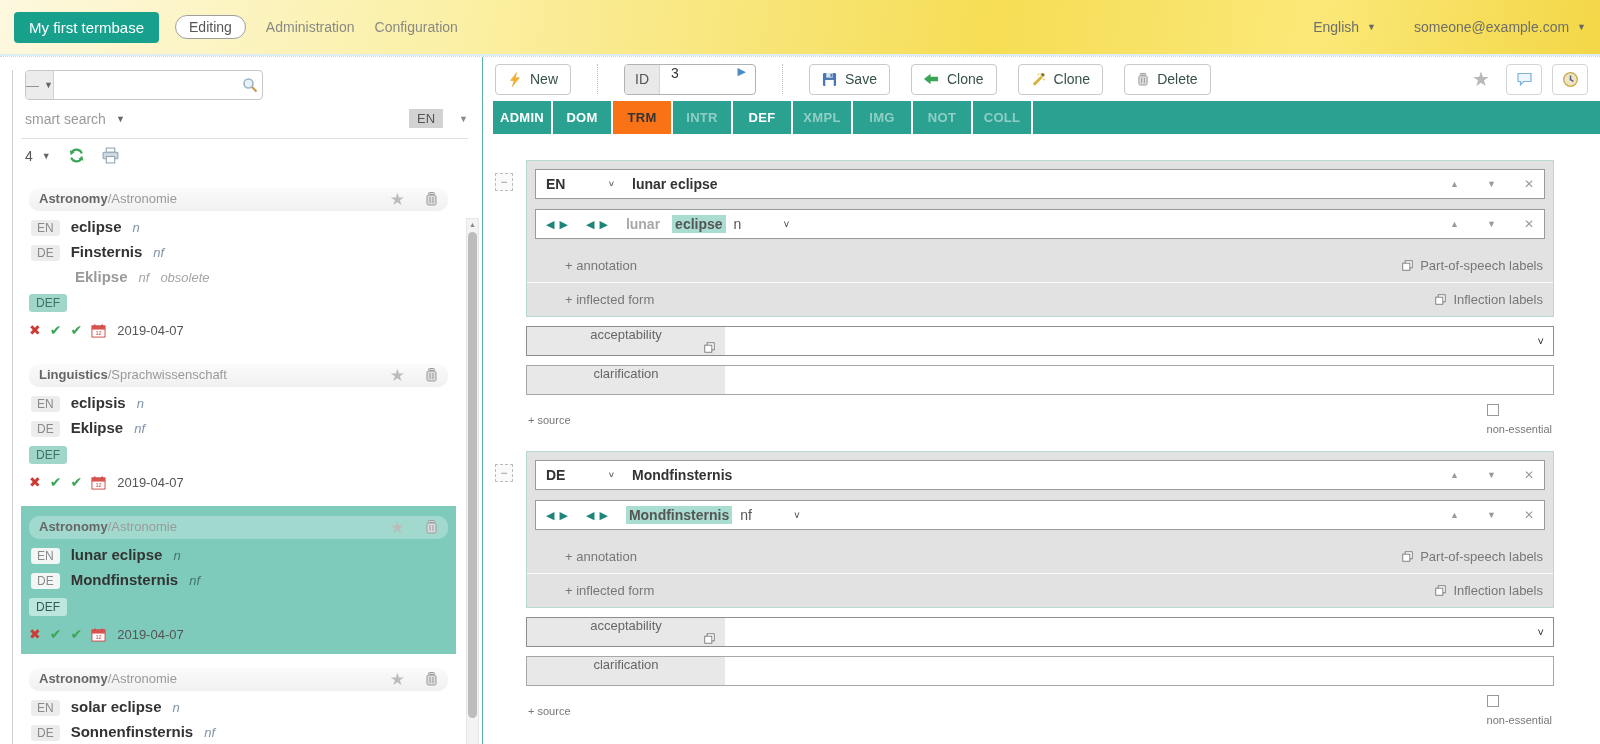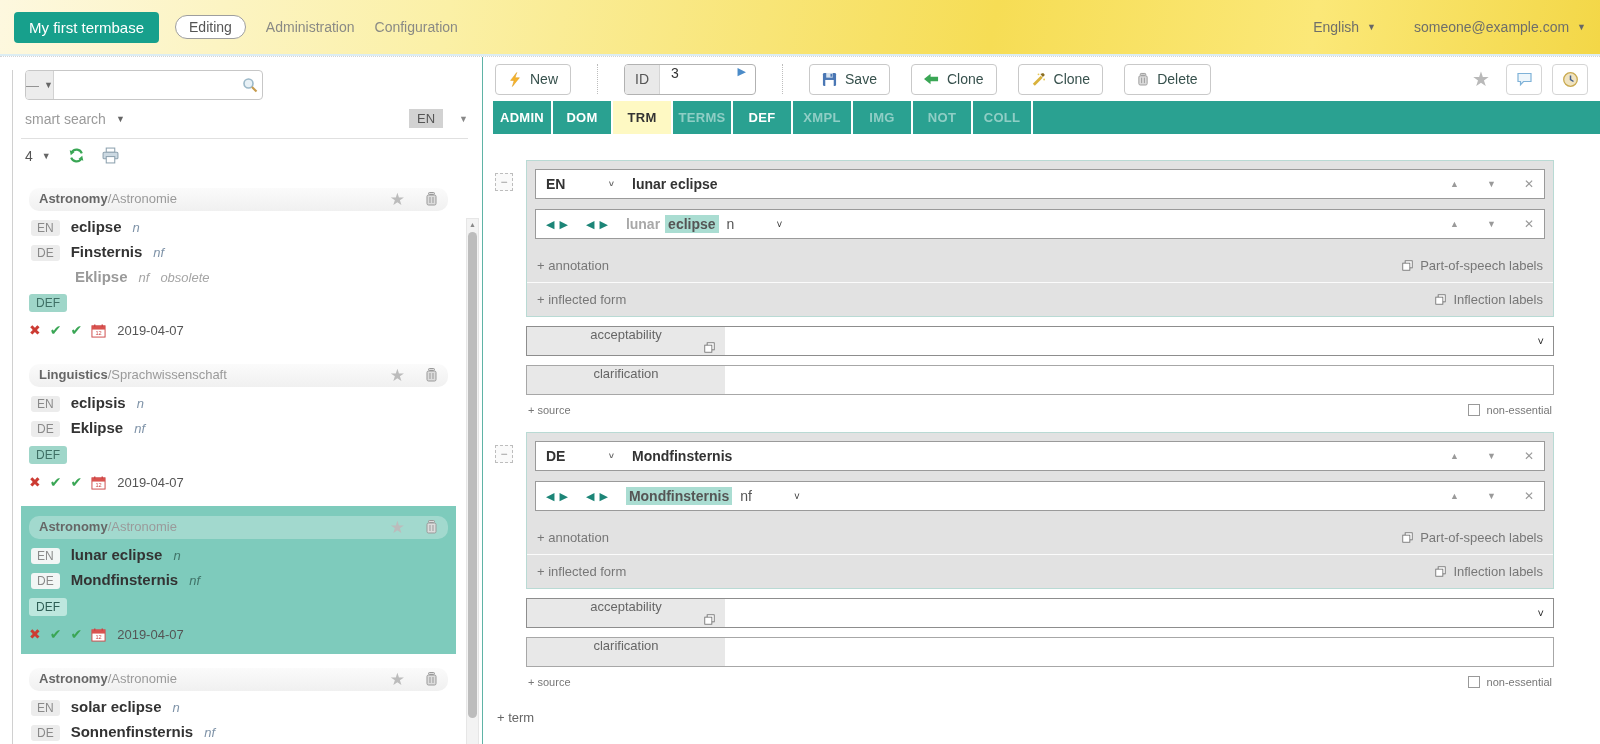--- a/index.html
+++ b/index.html
@@ -88,21 +88,21 @@
   .tool-right { margin-left:auto; display:flex; align-items:center; gap:10px; }
   .tr-star { color:#b9b9b9; font-size:20px; cursor:pointer; margin-right:6px; }
   .sq-btn { width:36px; height:31px; border:1px solid #d5d5d5; border-radius:4px; background:#fff;
     display:flex; align-items:center; justify-content:center; cursor:pointer; }
 
   .tabbar { height:33px; background:#2aa191; display:flex; }
   .tabbar .lead { width:10px; background:#fff; }
   .tab { width:60px; text-align:center; line-height:33px; font-size:13px; font-weight:bold;
     color:#fff; border-right:2px solid #fff; cursor:pointer; letter-spacing:.3px; }
   .tab.empty { color:rgba(255,255,255,.48); font-weight:bold; }
-  .tab.active { background:#fef9c3; color:#333; }
+  .tab.active { background:#f97316; color:#333; }
 
   .terms-area { flex:1; padding:10px 46px 0 12px; overflow:hidden; }
   .terms-head { display:flex; align-items:center; color:#555; font-size:14px;
     padding:6px 2px 9px 2px; border-bottom:1px solid #cfcfcf; }
   .terms-head .right { margin-left:auto; display:flex; align-items:center; gap:7px; color:#777;
     font-size:13px; cursor:pointer; }
 
   .lang-block { display:flex; gap:13px; margin-top:16px; }
   .collapse-btn { width:18px; height:18px; border:1px dashed #bdbdbd; color:#999; font-size:12px;
     display:flex; align-items:center; justify-content:center; margin-top:13px; cursor:pointer;
@@ -114,38 +114,38 @@
   .lang-select { width:72px; display:flex; align-items:center; justify-content:space-between;
     font-weight:bold; font-size:14px; color:#333; cursor:pointer; padding-right:4px; }
   .term-main { font-weight:bold; font-size:14px; color:#333; margin-left:14px; }
   .row-ctrls { margin-left:auto; display:flex; align-items:center; gap:28px; color:#9a9a9a;
     font-size:9px; }
   .row-ctrls span { cursor:pointer; }
   .row-ctrls .x { font-size:12px; }
   .nav-arrows { color:#1c8577; font-size:11px; display:flex; gap:5px; margin-right:18px; }
   .nav-arrows span { cursor:pointer; }
   .nav-arrows .gap { width:8px; }
-  .t-muted { color:#a8a8a8; font-weight:bold; font-size:14px; margin-right:5px; }
+  .t-muted { color:#a8a8a8; font-weight:bold; font-size:14px; margin-right:12px; }
   .t-hl { background:#aaddd2; color:#555; font-weight:bold; font-size:14px; padding:1px 3px; }
   .t-pos2 { color:#555; font-size:14px; margin-left:8px; }
   .detail-caret { margin-left:42px; font-size:10px; color:#333; cursor:pointer; }
   .anno-row { display:flex; align-items:center; padding:9px 10px; color:#777; font-size:13px; }
   .anno-row + .anno-row { border-top:1px solid rgba(255,255,255,.85); }
   .anno-row .right { margin-left:auto; display:flex; align-items:center; gap:7px; cursor:pointer; }
-  .anno-row .lbl { cursor:pointer; }
+  .anno-row .lbl { cursor:pointer;margin-left:28px; }
   .field-row { border:1px solid #8d8d8d; height:30px; display:flex; align-items:center;
     margin-top:9px; background:#fff; cursor:pointer; }
   .field-row.lite { border-color:#a7a7a7; }
   .field-label { width:198px; align-self:stretch; background:#e8e8e8; color:#666; font-size:13px;
     padding:0 10px; display:flex; align-items:center;flex-direction:column; }
   .field-label .win { margin-left:auto; display:flex; }
   .field-caret { margin-left:auto; margin-right:9px; font-size:11px; color:#222; }
   .src-row { display:flex; align-items:center; margin-top:9px; padding:0 2px; color:#777; font-size:11px; }
   .src-row .lbl { cursor:pointer; }
-  .src-row .right { margin-left:auto; display:flex; align-items:flex-start; gap:7px; cursor:pointer; }
+  .src-row .right { margin-left:auto; display:flex; align-items:flex-start; gap:7px; cursor:pointer;flex-direction:column; }
   .chk { width:12px; height:12px; border:1px solid #999; background:#fff; display:inline-block; }
   .add-term { margin-top:22px; color:#666; font-size:13px; cursor:pointer; padding-left:2px; }
 
   svg { display:block; }
 </style>
 </head>
 <body>
 
 <div class="topbar">
   <div class="tb-title">My first termbase</div>
@@ -457,21 +457,21 @@
             </svg>
         </span>
       </div>
     </div>
 
     <div class="tabbar">
       <div class="lead"></div>
       <div class="tab">ADMIN</div>
       <div class="tab">DOM</div>
       <div class="tab active">TRM</div>
-      <div class="tab empty">TERMS</div>
+      <div class="tab empty">INTR</div>
       <div class="tab">DEF</div>
       <div class="tab empty">XMPL</div>
       <div class="tab empty">IMG</div>
       <div class="tab empty">NOT</div>
       <div class="tab empty">COLL</div>
     </div>
 
     <div class="terms-area">
 
       <div class="lang-block">

